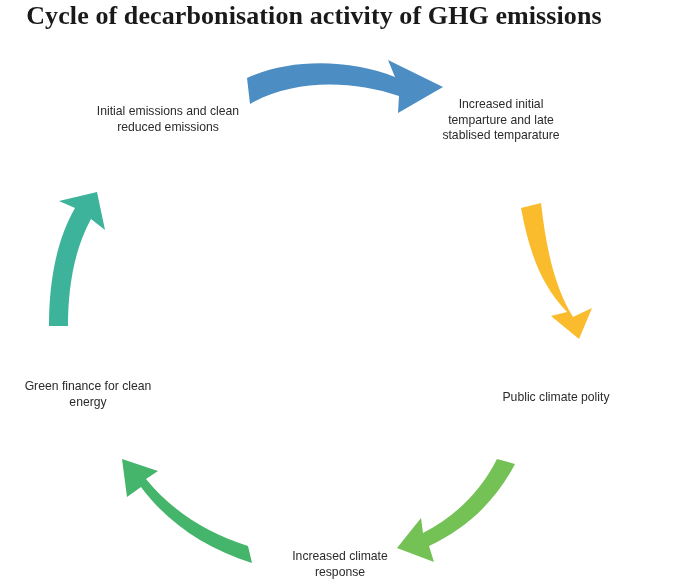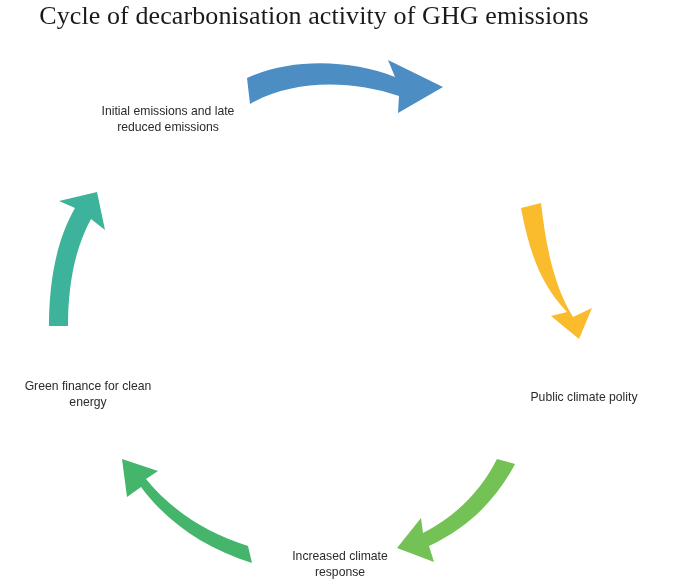--- a/index.html
+++ b/index.html
@@ -24,21 +24,21 @@
   }
 
   .title {
     position: absolute;
     top: 0px;
     left: 0;
     width: 628px;
     text-align: center;
     font-family: "Liberation Serif", serif;
     font-size: 26px;
-    font-weight: 400;
+    font-weight: 700;
     color: #1a1a1a;
     letter-spacing: 0.1px;
     line-height: 32px;
     white-space: nowrap;
   }
 
   .cycle-svg {
     position: absolute;
     top: 0;
     left: 0;
@@ -52,21 +52,21 @@
     font-size: 12.2px;
     line-height: 15.5px;
     color: #2b2b2b;
     text-align: center;
     white-space: pre-line;
   }
 
   
   .label-emissions   { left: 78px;  top: 104px; width: 180px; }
   .label-temperature { left: 415px; top: 97px;  width: 172px; }
-  .label-policy      { left: 493px; top: 390px; width: 182px; }
+  .label-policy      { left: 465px; top: 390px; width: 182px; }
   .label-corporate   { left: 252px; top: 549px; width: 176px; }
   .label-finance     { left: -4px;  top: 379px; width: 184px; }
 </style>
 </head>
 <body>
 
 <div id="diagram-root">
 
   <div class="title">Cycle of decarbonisation activity of GHG emissions</div>
 
@@ -121,23 +121,26 @@
                C 49,283 56,241 75,208
                L 59,201
                L 97,192
                L 105,230
                L 91,219
                C 74,250 68,288 68,326
                Z" fill="#3CB39A"></path>
     </g>
   </svg>
 
-  <div class="node-label label-emissions">Initial emissions and late
+  <div class="node-label label-emissions">Initial emissions and clean
 reduced emissions</div>
 
+  <div class="node-label label-temperature">Increased initial
+temparture and late
+stablised temparature</div>
 
   <div class="node-label label-policy">Public climate polity</div>
 
   <div class="node-label label-corporate">Increased climate
 response</div>
 
   <div class="node-label label-finance">Green finance for clean
 energy</div>
 
 </div>

